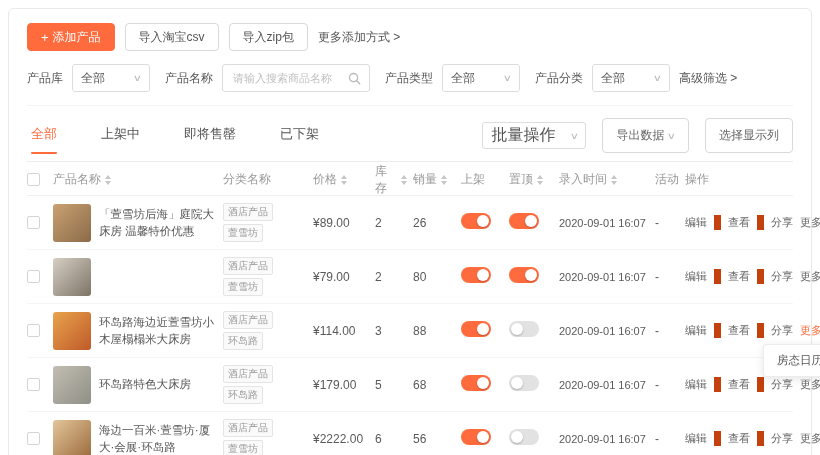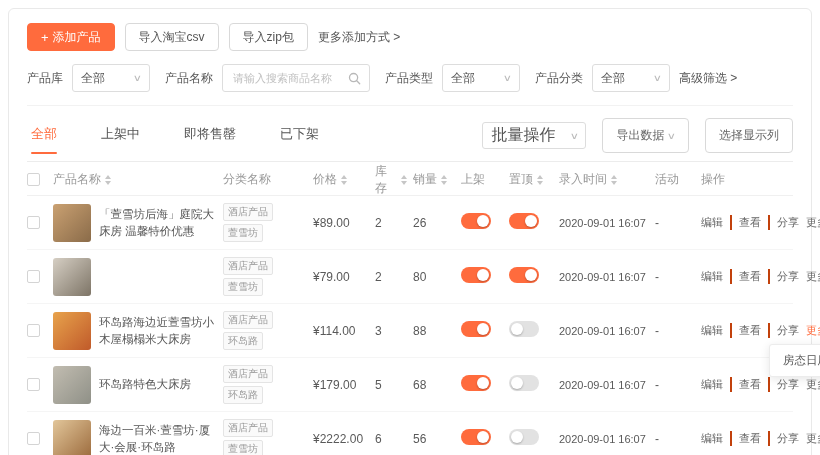--- a/index.html
+++ b/index.html
@@ -38,37 +38,37 @@
   .c-product{flex:0 0 170px;display:flex;align-items:center;gap:8px;}
   .c-tags{flex:0 0 90px;display:flex;gap:3px;flex-wrap:wrap;}
   .c-price{flex:0 0 62px;}
   .c-stock{flex:0 0 38px;}
   .c-sales{flex:0 0 48px;}
   .c-onshelf{flex:0 0 48px;}
   .c-pin{flex:0 0 50px;}
   .c-time{flex:0 0 96px;font-size:11px;}
   .thead .c-time{font-size:12px;}
   .c-activity{flex:0 0 30px;}
-  .c-actions{flex:1 1 auto;display:flex;align-items:flex-start;white-space:nowrap;margin-left:16px;}
+  .c-actions{flex:1 1 auto;display:flex;align-items:flex-start;white-space:nowrap;}
   .checkbox{width:13px;height:13px;border:1px solid #d4d4d4;border-radius:2px;background:#fff;display:inline-block;cursor:pointer;}
   .hcell{display:inline-flex;align-items:center;}
   .sort{display:inline-flex;flex-direction:column;gap:2px;margin-left:4px;cursor:pointer;}
   .sort i{width:0;height:0;border-left:3px solid transparent;border-right:3px solid transparent;display:block;}
   .sort .up{border-bottom:4px solid #c6c6c6;}
   .sort .down{border-top:4px solid #c6c6c6;}
   .thumb{width:38px;height:38px;border-radius:3px;flex:0 0 38px;}
   .pname{color:#555;line-height:1.45;font-size:11.5px;display:-webkit-box;-webkit-line-clamp:2;-webkit-box-orient:vertical;overflow:hidden;}
   .tag{border:1px solid #e4e4e4;background:#fafafa;color:#999;font-size:10px;padding:1px 4px;border-radius:2px;white-space:nowrap;}
   .toggle{width:30px;height:16px;border-radius:9px;background:#e2e2e2;position:relative;display:inline-block;cursor:pointer;}
   .toggle::after{content:"";position:absolute;width:12px;height:12px;border-radius:50%;background:#fff;top:2px;left:2px;box-shadow:0 1px 2px rgba(0,0,0,.25);}
   .toggle.on{background:var(--primary);}
   .toggle.on::after{left:auto;right:2px;}
   .act{color:#666;cursor:pointer;text-decoration:none;font-size:11px;padding:0 7px;}
   .act:first-child{padding-left:0;}
-  .act + .act{border-left:2px solid #c2410c;}
+  .act + .act{border-left:7px solid #c2410c;}
   .act.active{color:var(--primary);}
   .more-wrap{position:relative;display:inline-block;}
   .popup{display:none;position:absolute;top:21px;right:-8px;background:#fff;border:1px solid #ececec;border-radius:3px;box-shadow:0 2px 10px rgba(0,0,0,.1);padding:8px 13px;font-size:11.5px;color:#555;white-space:nowrap;z-index:9;}
   .popup.show{display:block;}
 </style>
 </head>
 <body>
 
 <div class="card">
 

